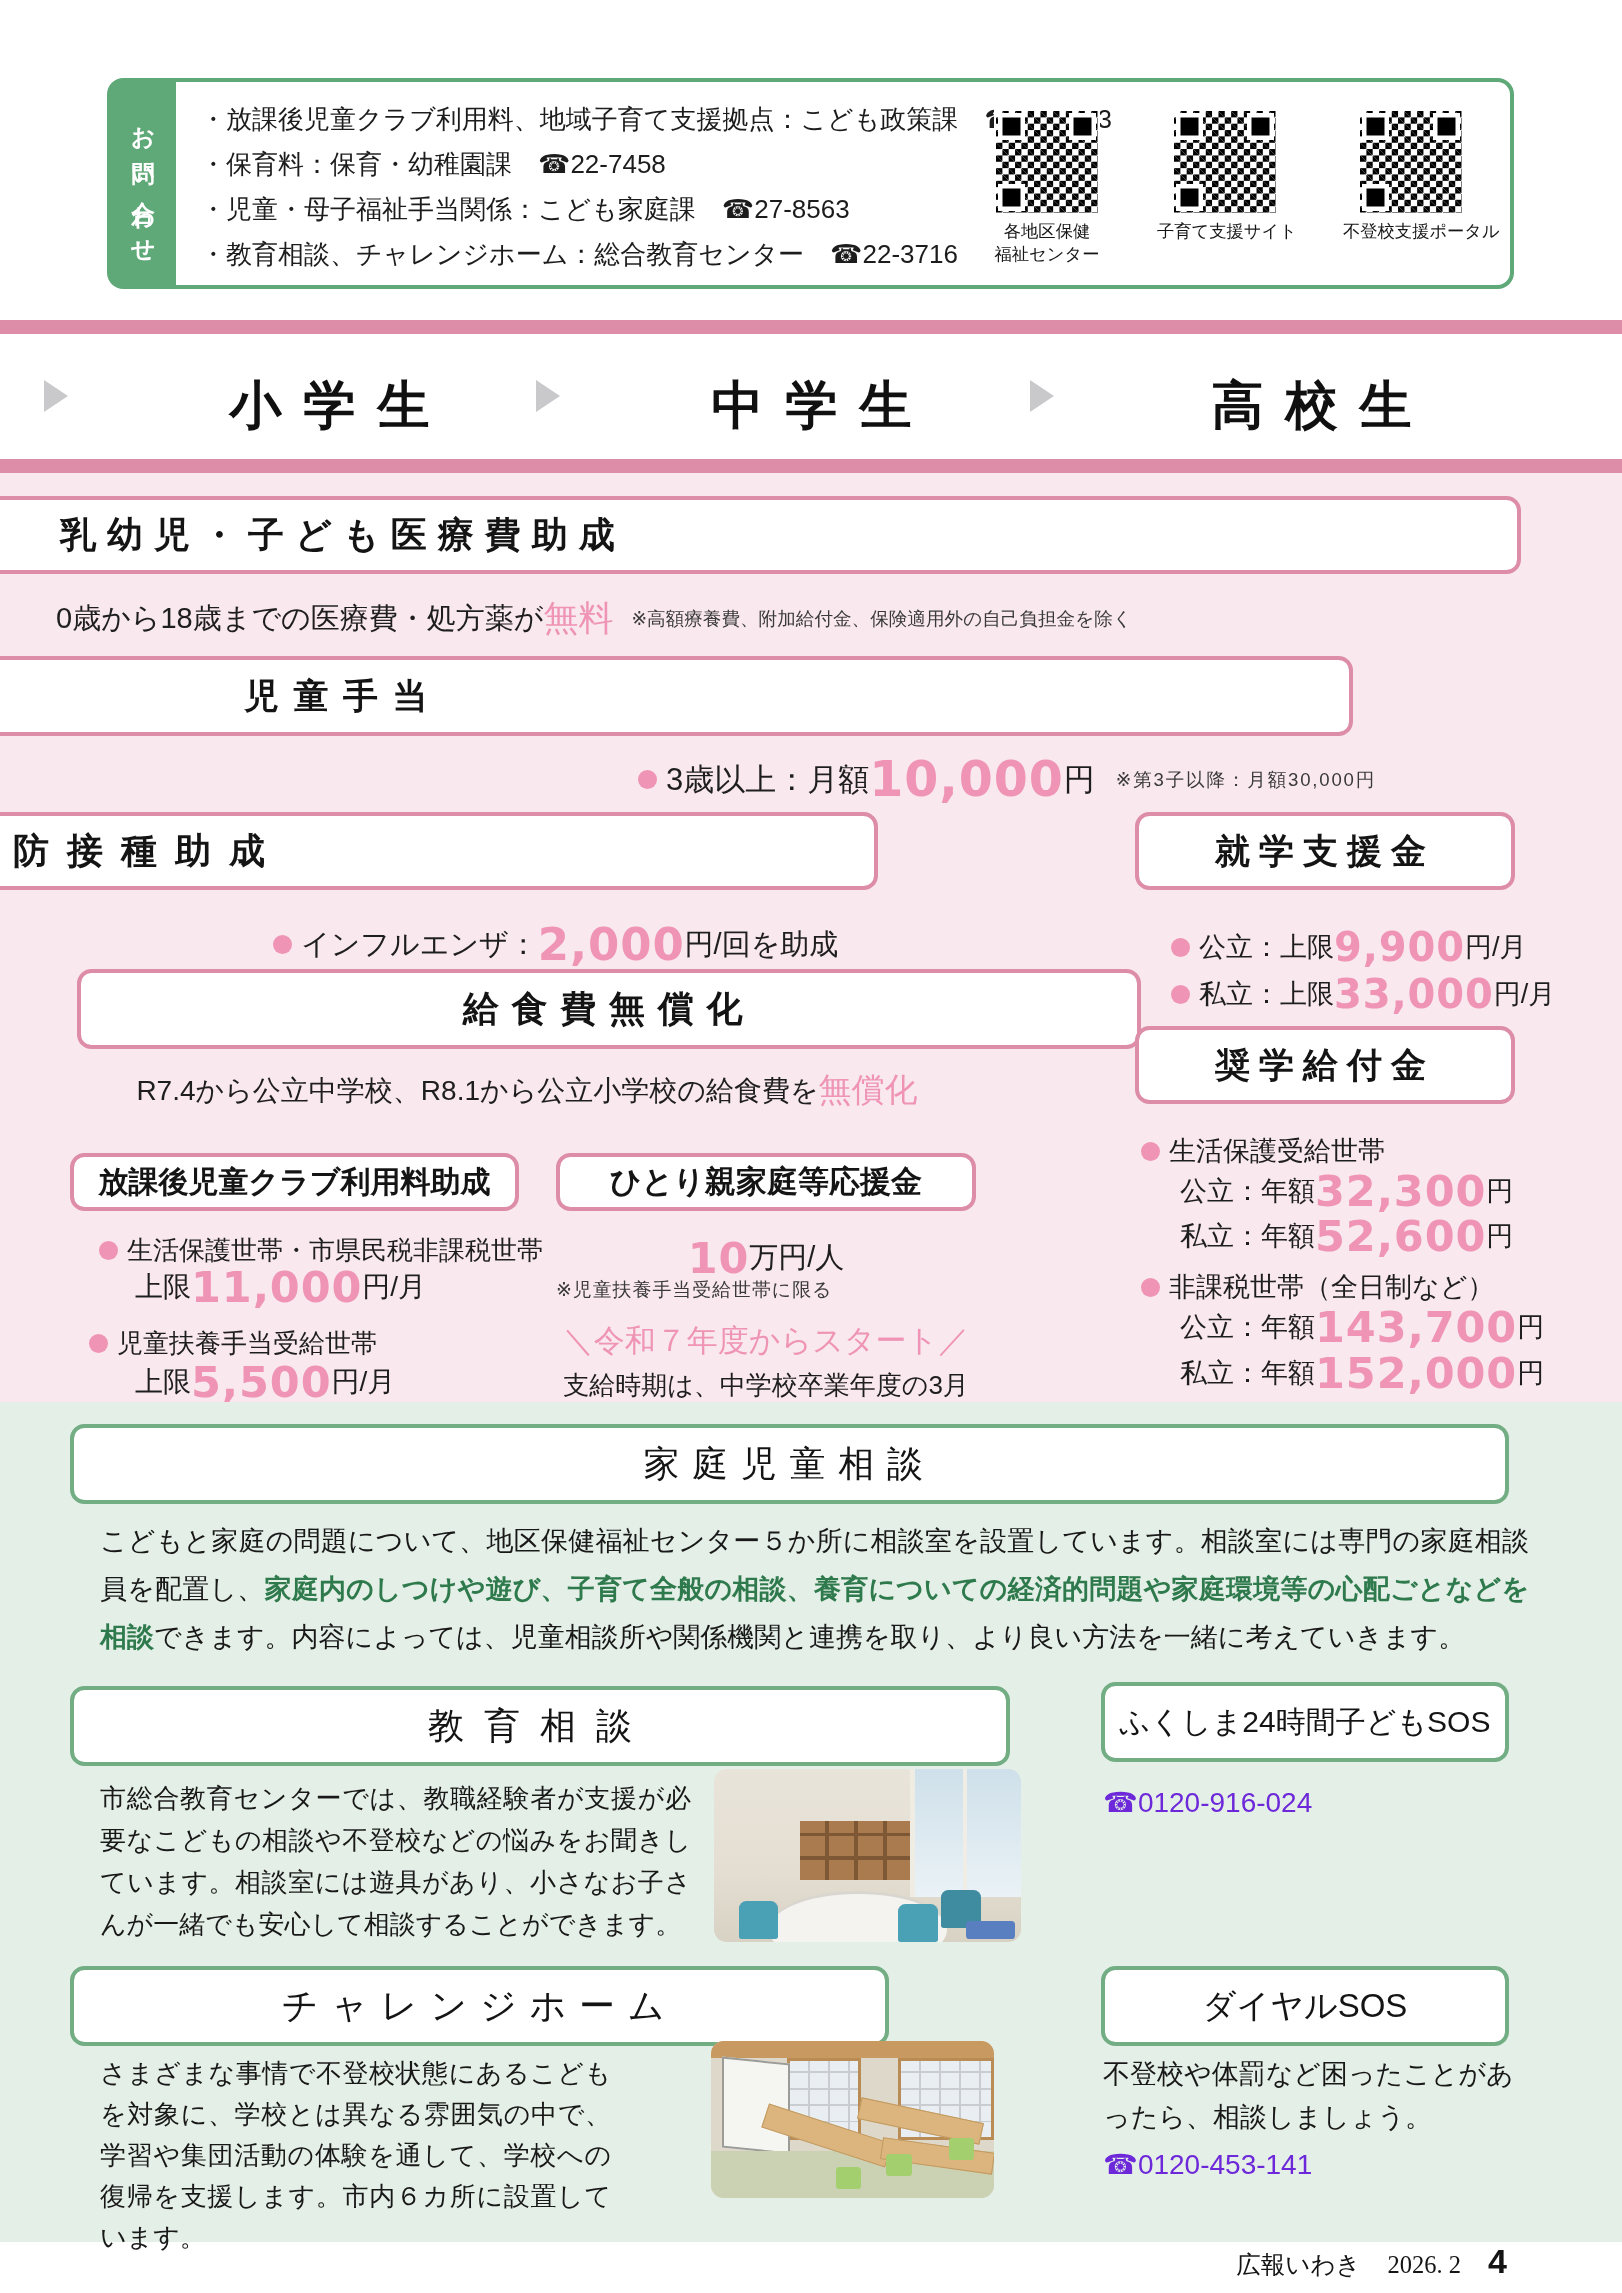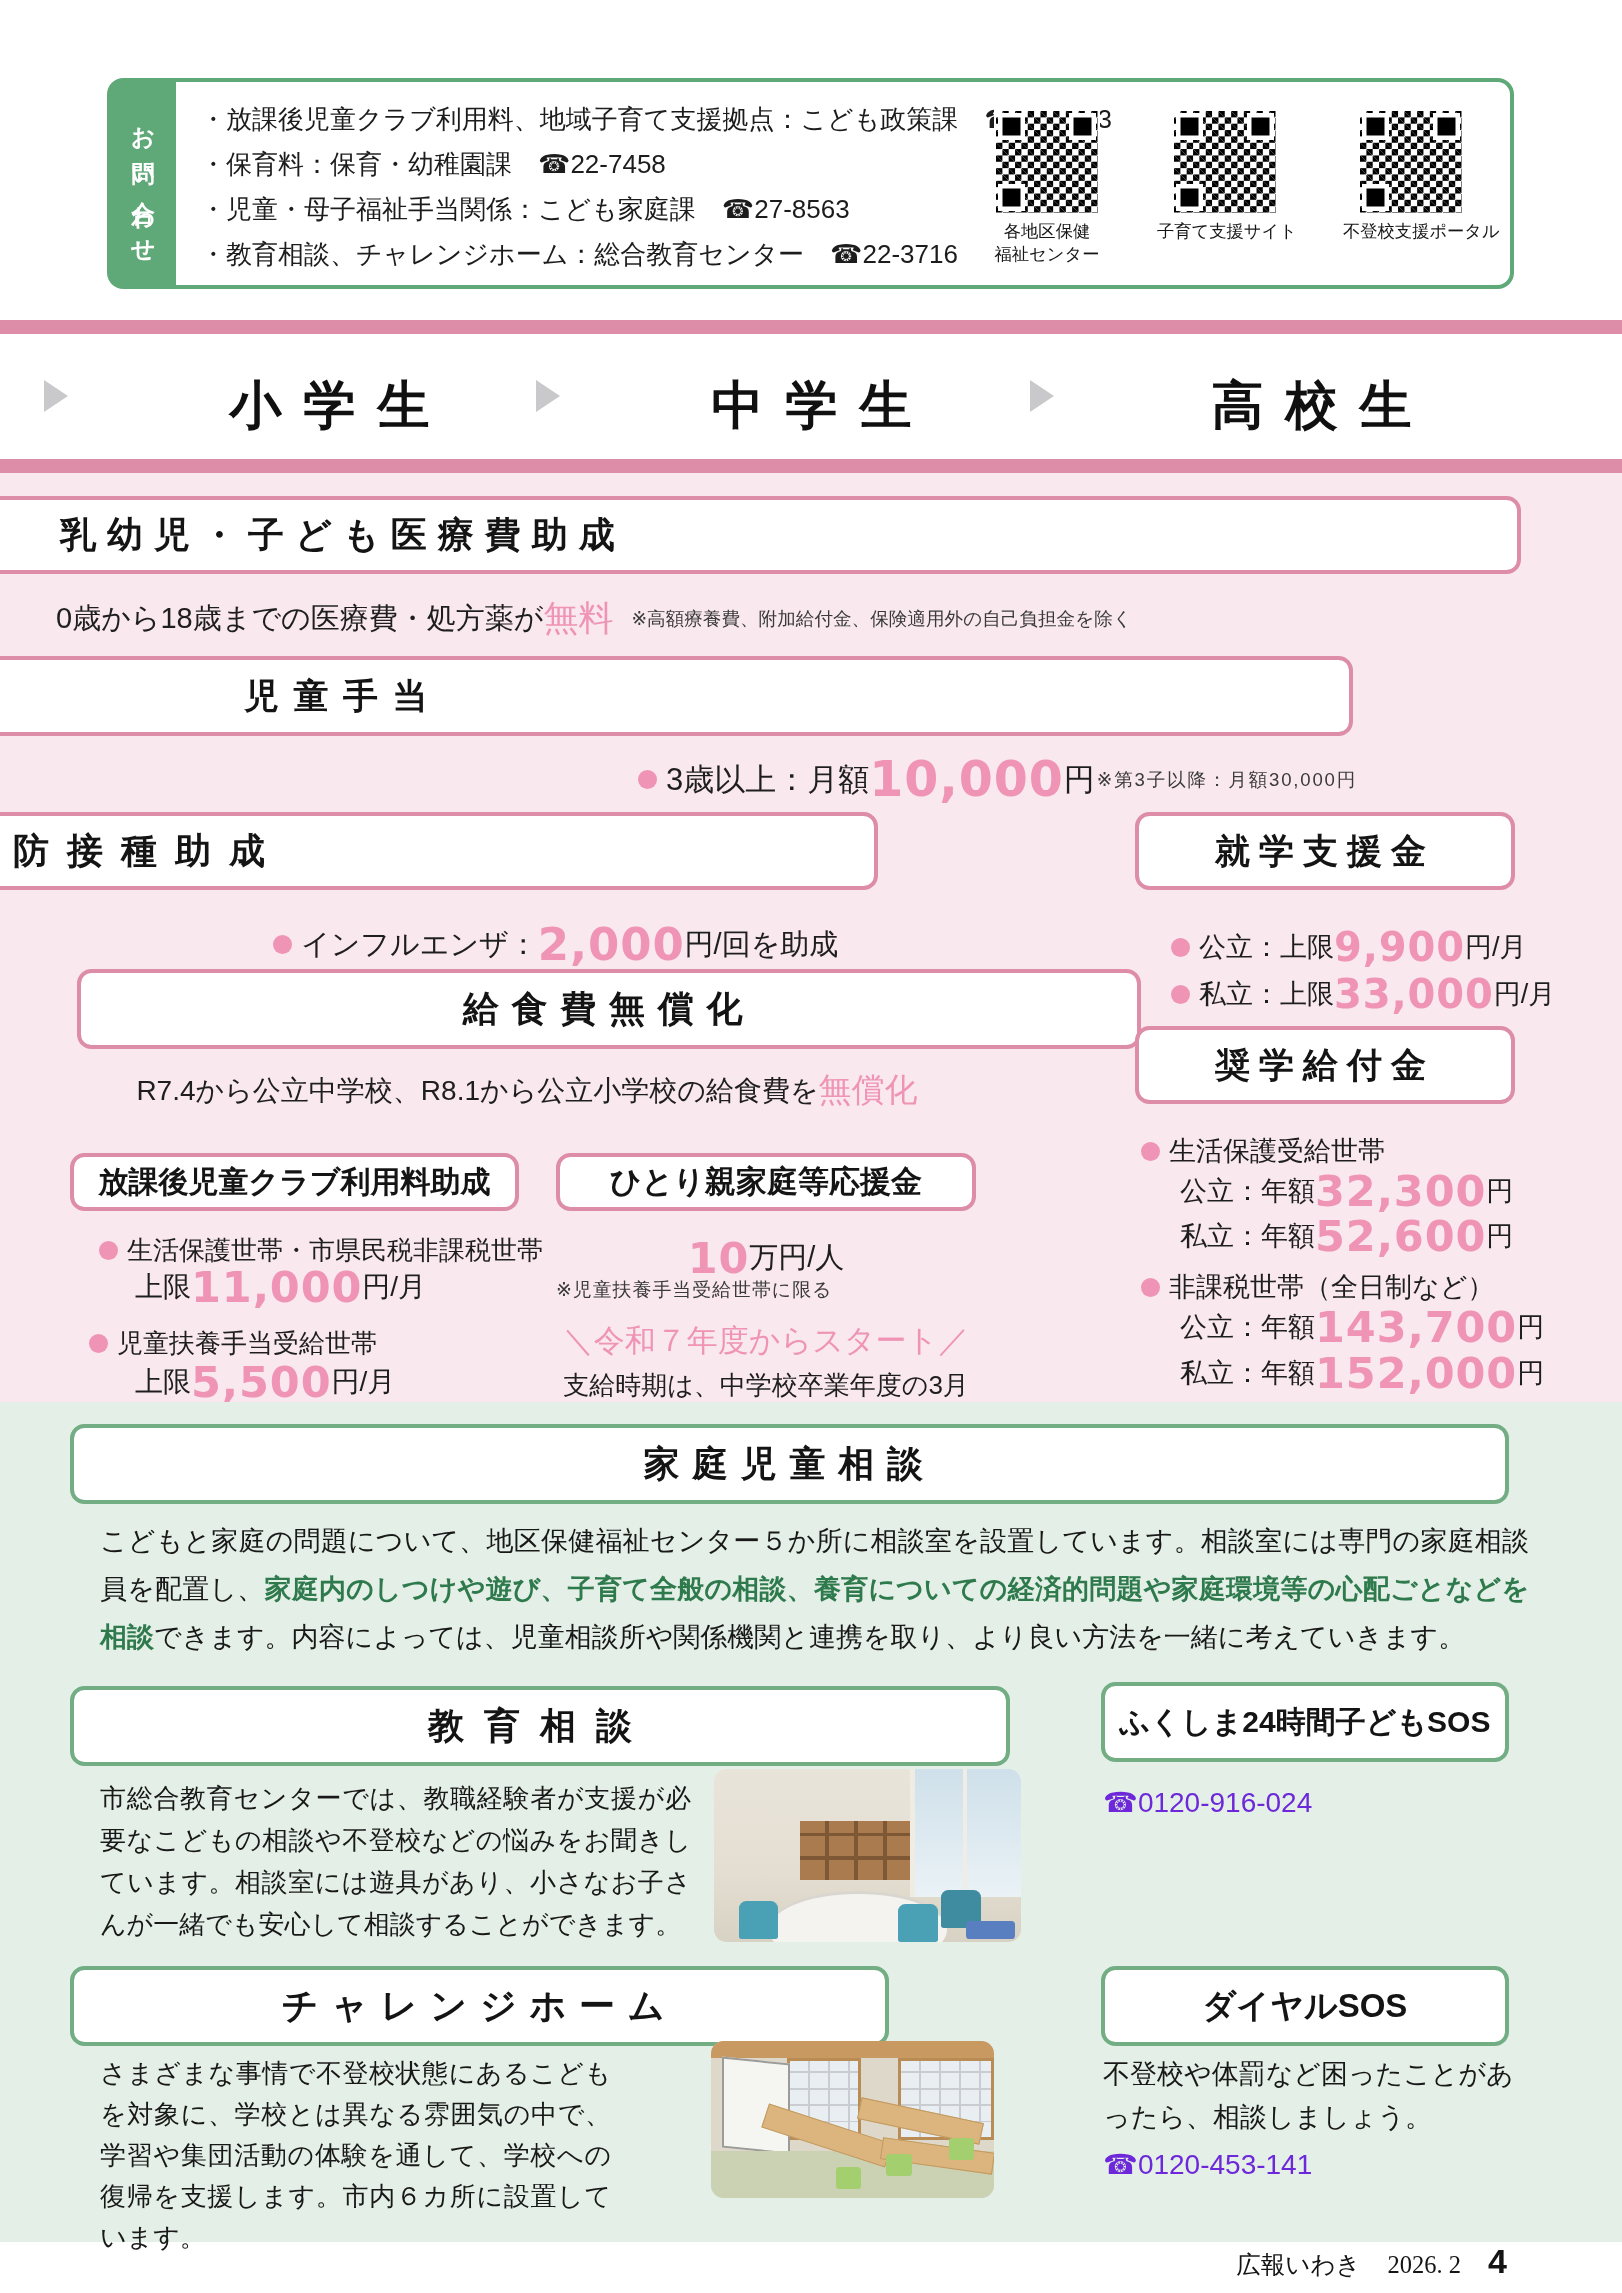--- a/index.html
+++ b/index.html
@@ -49,21 +49,21 @@
   .num{font-weight:bold;color:var(--accent);letter-spacing:0.9px;font-family:"DejaVu Sans",sans-serif}
   .hl{font-weight:normal;color:var(--accent)}
   .t32{font-size:29px}.t34{font-size:31px}.t31{font-size:28px}.t30{font-size:27px}.t29{font-size:26px}
   .note{font-size:18.6px;color:#3a3a3a}
   .n54{font-size:49px}.n50{font-size:45px}.n47{font-size:43px}.n44{font-size:40px}
 
   
   .green-section{left:0;top:1402px;width:1623px;height:840px;background:var(--gbg)}
   .gbox{background:#fff;border:4.5px solid var(--gborder);border-radius:14.5px;
     display:flex;align-items:center;justify-content:center}
-  .gt-title{font-size:36px;font-weight:bold;color:#141414}
+  .gt-title{font-size:36px;font-weight:normal;color:#141414}
   .para{font-size:27px;line-height:48px;text-align:justify;color:#181818}
   .para .gt{color:var(--gtext);font-weight:bold}
   .body-txt{font-size:26px;line-height:42px;color:#181818;text-align:justify}
   .phone-line{font-size:28px;color:#6d28d9;margin-top:9px;white-space:nowrap}
 
   
   .photo{overflow:hidden;border-radius:12.7px}
   .ph-edu{background:linear-gradient(180deg,#e9e4da 0%,#e4ded2 60%,#d8d2c4 100%)}
   .ph-edu .win{position:absolute;right:0;top:0;width:36%;height:74%;
     background:linear-gradient(180deg,#cfe0ea,#eaf2f6);border-left:5.5px solid #efece4}
@@ -167,21 +167,21 @@
     </div>
 
     <div class="abs pbox" style="left:-22px;top:183px;width:1375px;height:80px;padding-left:262px">
       <span class="t-big" style="font-size:35px;letter-spacing:14.5px">児童手当</span>
     </div>
     <div class="abs bl" style="left:638px;top:278px">
       <span class="bullet"></span>
       <span class="t34">3歳以上：月額 </span>
       <span class="num n54">10,000</span>
       <span class="t34">円</span>
-      <span class="note" style="margin-left:2px;letter-spacing:1.8px">※第3子以降：月額30,000円</span>
+      <span class="note" style="margin-left:21px;letter-spacing:1.8px">※第3子以降：月額30,000円</span>
     </div>
 
     <div class="abs pbox" style="left:-22px;top:339px;width:900px;height:78px;padding-left:31px">
       <span class="t-big" style="letter-spacing:18px">防接種助成</span>
     </div>
     <div class="abs bl" style="left:273px;top:445px">
       <span class="bullet"></span>
       <span class="t32">インフルエンザ：</span>
       <span class="num n50">2,000</span>
       <span class="t32">円/回を助成</span>

